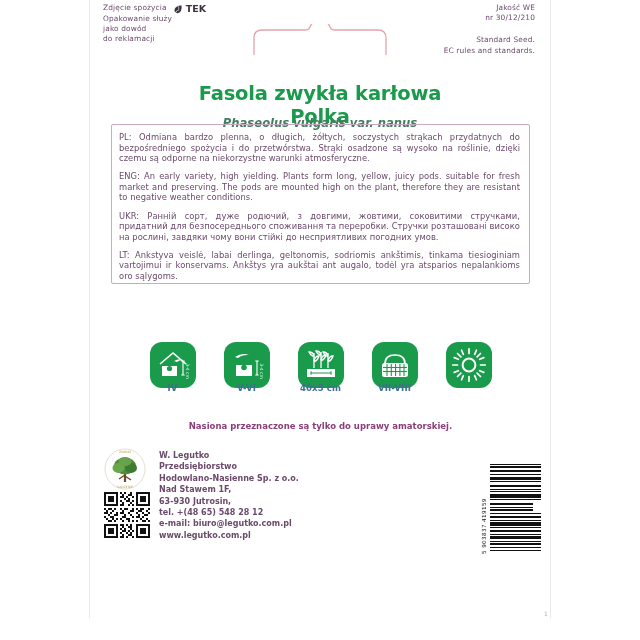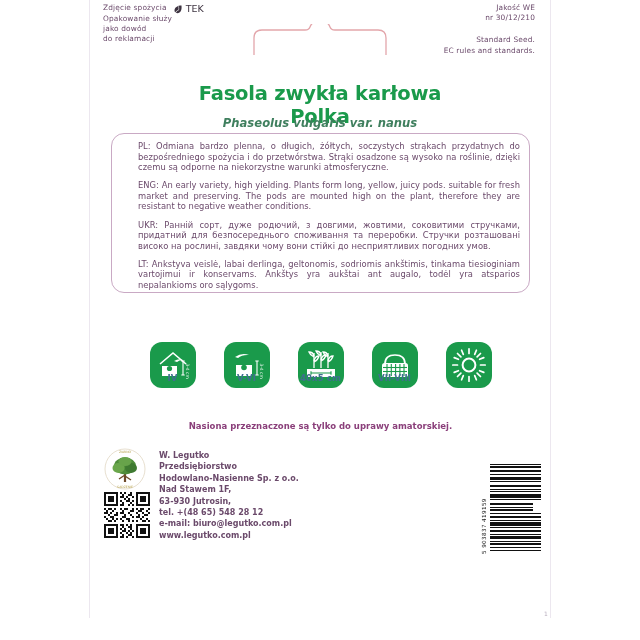--- a/index.html
+++ b/index.html
@@ -20,21 +20,21 @@
   }
   .edge-l{position:absolute;left:89px;top:0;width:1px;height:618px;background:#ece7ef;}
   .edge-r{position:absolute;left:550px;top:0;width:1px;height:618px;background:#ece7ef;}
   .edge-b{position:absolute;left:89px;top:617px;width:462px;height:1px;background:#ece7ef;}
 
   
   .hdr-left{position:absolute;left:103px;top:3px;width:150px;}
   .hdr-right{position:absolute;left:388px;top:3px;width:147px;text-align:right;}
   .tiny{font-size:7.4px;line-height:10.2px;color:#6b4a6b;letter-spacing:.02em;}
   .hdr-row1{display:flex;align-items:center;gap:6px;}
-  .tek{display:inline-flex;align-items:center;gap:3px;font-size:9.5px;font-weight:normal;color:#3d3340;}
+  .tek{display:inline-flex;align-items:center;gap:3px;font-size:9.5px;font-weight:bold;color:#3d3340;}
   .tek-leaf{width:10px;height:10px;display:inline-block;}
   .hdr-blk2{}
   .hdr-blk2r{margin-top:12px;}
 
   
   .hanger{position:absolute;left:253px;top:24px;width:134px;height:32px;}
 
   
   .title{
     position:absolute;left:100px;top:70px;width:440px;text-align:center;
@@ -42,41 +42,41 @@
     font-size:19.5px;font-weight:bold;line-height:23px;
     color:#1a9a4b;letter-spacing:-0.2px;margin-top:12px;
   }
   .subtitle{
     position:absolute;left:100px;top:116px;width:440px;text-align:center;
     font-size:11.6px;font-style:italic;font-weight:bold;color:#3f7f5e;
   }
 
   
   .descbox{
-    position:absolute;left:111px;top:133px;width:419px;height:160px;
-    border:1px solid #c9a9c4;border-radius:13px;
+    position:absolute;left:111px;top:124px;width:419px;height:160px;
+    border:1px solid #c9a9c4;border-radius:2px;
     box-sizing:border-box;
-    padding:7px 9px 0 26px;
+    padding:7px 9px 0 7px;
   }
   .para{
     font-size:8.35px;line-height:10.6px;color:#6b4a6b;
     text-align:justify;margin:0 0 7.5px 0;
     letter-spacing:.005em;
   }
   .para:last-child{margin-bottom:0;}
 
   
   .icons{
     position:absolute;left:111px;top:342px;width:419px;height:62px;
     display:flex;justify-content:center;gap:28px;
   }
   .icobox{width:46px;height:46px;border-radius:12px;background:#1a9a4b;position:relative;}
   .icocell{width:46px;position:relative;}
   .icolabel{
-    position:absolute;top:31px;left:-16px;width:78px;text-align:center;
+    position:absolute;top:41px;left:-16px;width:78px;text-align:center;
     font-size:8.6px;font-weight:bold;color:#3f6f8f;letter-spacing:.01em;
   }
   .icolabel.wide{left:-22px;width:90px;}
   .seedsnote{
     position:absolute;left:111px;top:421px;width:419px;text-align:center;
     font-size:8.5px;font-weight:bold;color:#8a3f7a;
   }
 
   
   .logo{position:absolute;left:104px;top:448px;width:42px;height:42px;}

